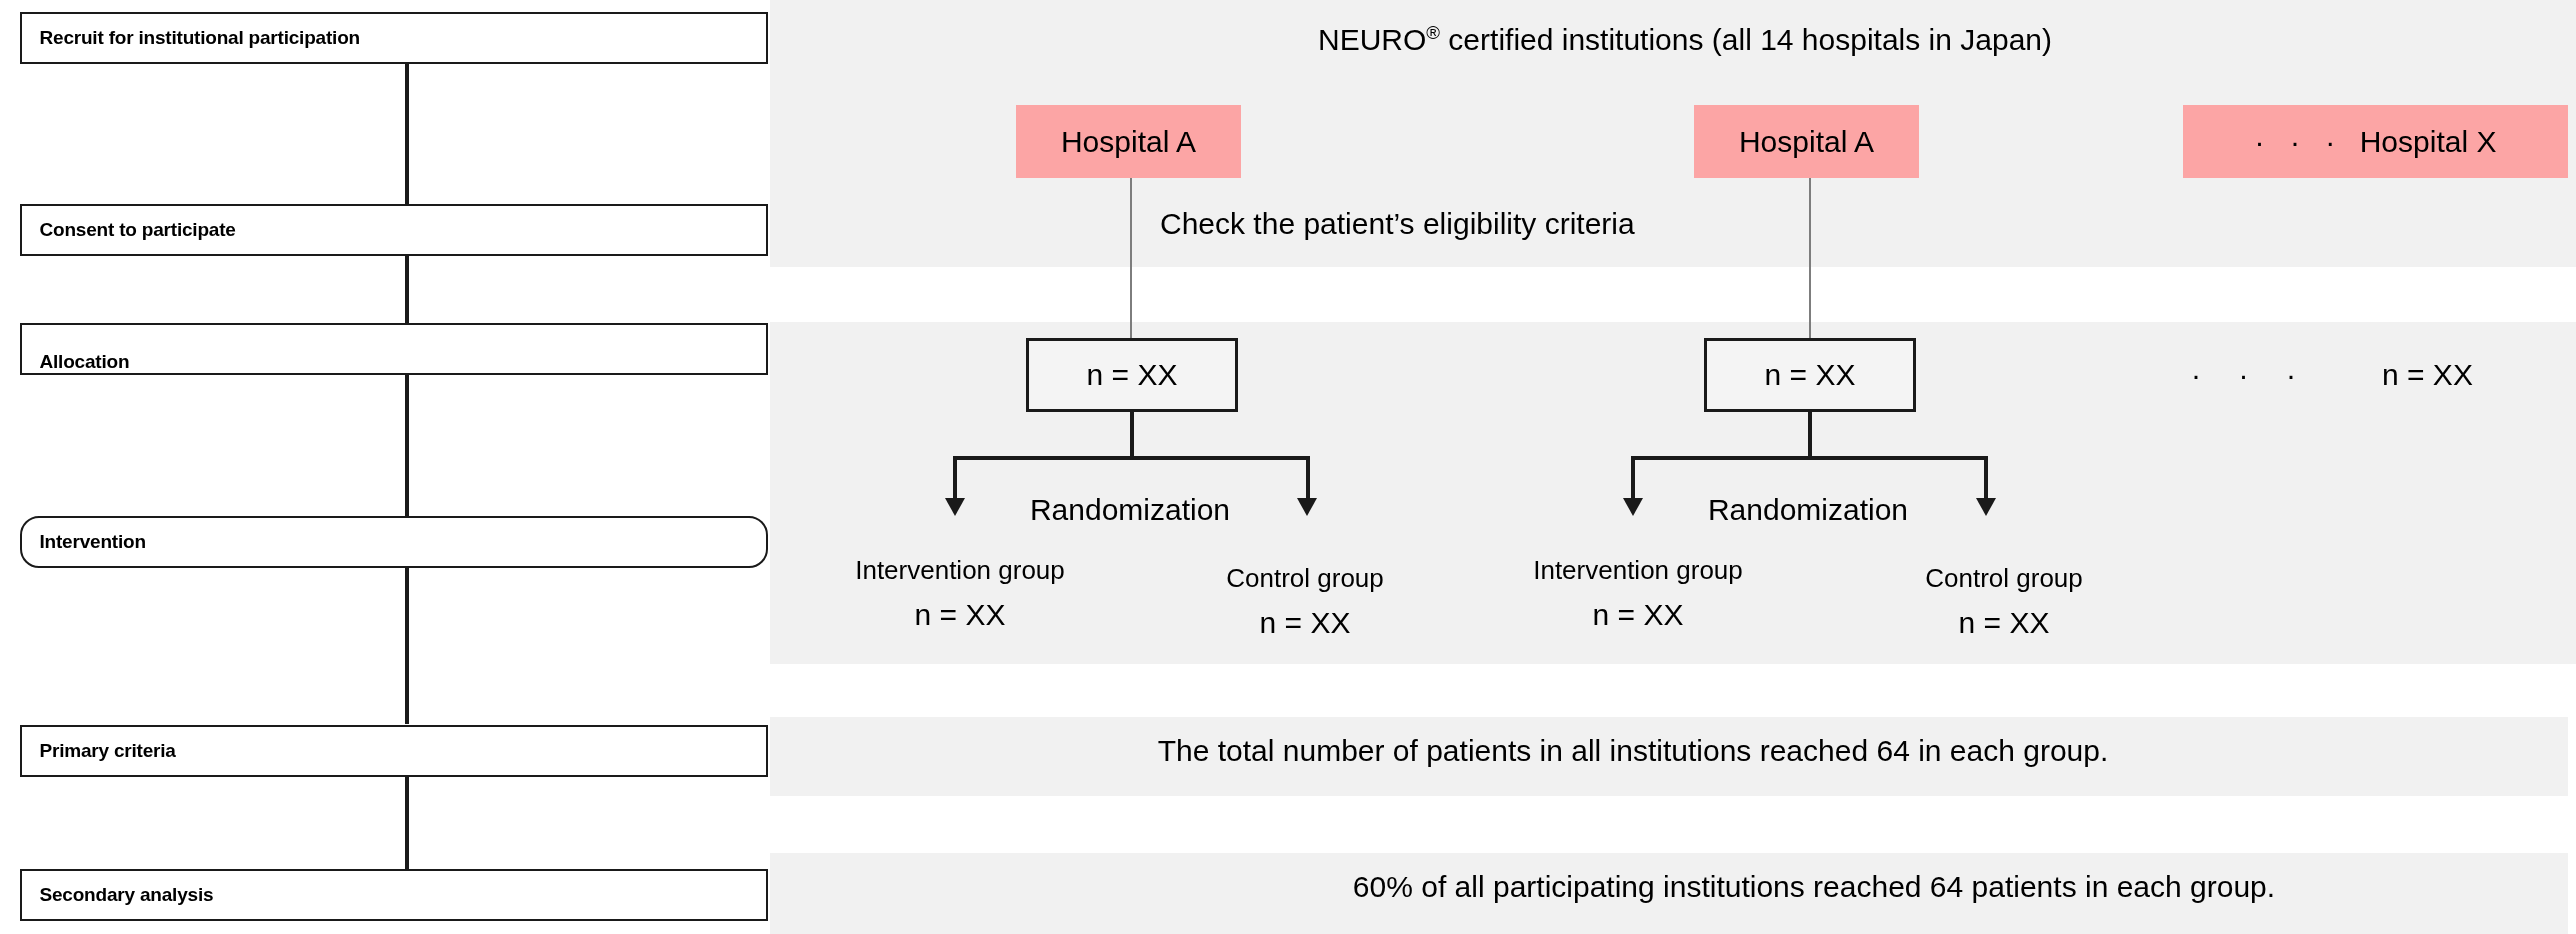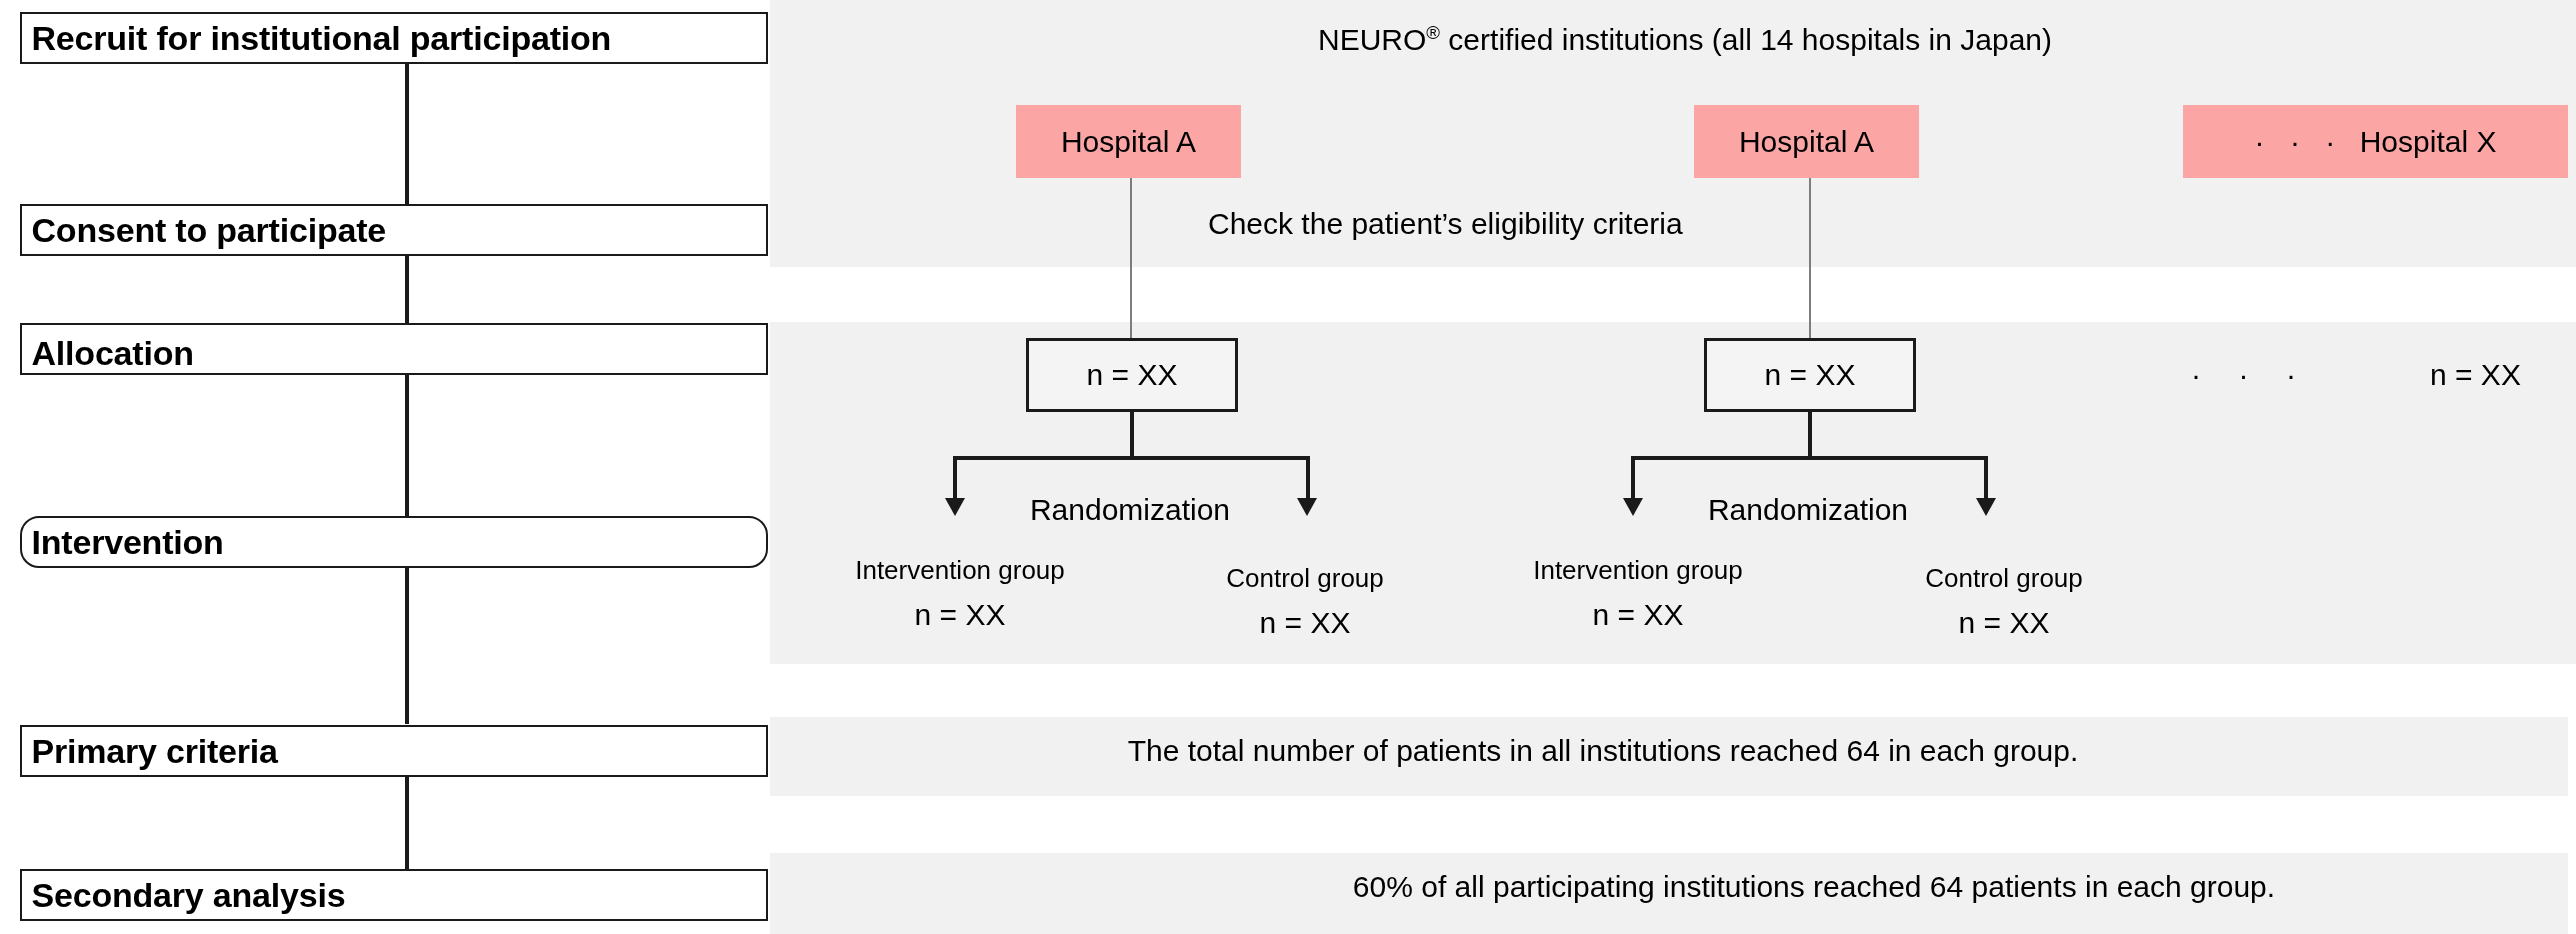--- a/index.html
+++ b/index.html
@@ -28,23 +28,23 @@
     left:19.5px;
     width:748px;
     background:#ffffff;
     border:2.4px solid #1a1a1a;
     box-sizing:border-box;
     display:flex;
     align-items:center;
   }
   .stage-label{
     font-weight:bold;
-    font-size:34px;
+    font-size:19px;
     letter-spacing:-0.2px;
-    padding-left:10px;
+    padding-left:18px;
     white-space:nowrap;
   }
 
   
   .vline{
     position:absolute;
     width:3.7px;
     background:#1a1a1a;
   }
   .arrow-down{
@@ -94,21 +94,20 @@
     display:flex;
     align-items:center;
     justify-content:center;
     font-size:30px;
   }
 
   .plain-text{
     position:absolute;
     font-size:30px;
     white-space:nowrap;
-    margin-left:48px;
   }
   .dots-big{
     position:absolute;
     font-size:30px;
     letter-spacing:14.6px;
     white-space:nowrap;
   }
 
   
   .fork-stem{
@@ -256,18 +255,18 @@
   <div class="fork-head" style="left:1976px;top:498px;"></div>
 
   <div class="rand-label" style="left:1808px;top:493px;">Randomization</div>
 
   <div class="grp-label" style="left:1638px;top:555px;">Intervention group</div>
   <div class="grp-n" style="left:1638px;top:598px;">n = XX</div>
 
   <div class="grp-label" style="left:2004px;top:563px;">Control group</div>
   <div class="grp-n" style="left:2004px;top:606px;">n = XX</div>
 
-  <div class="hdr-text" style="left:740px;top:734px;width:1702px;">The total number of patients in all institutions reached 64 in each group.</div>
+  <div class="hdr-text" style="left:770px;top:734px;width:1702px;">The total number of patients in all institutions reached 64 in each group.</div>
 
   <div class="hdr-text" style="left:770px;top:870px;width:2064px;">60% of all participating institutions reached 64 patients in each group.</div>
 
 </div>
 
 
 </body></html>

